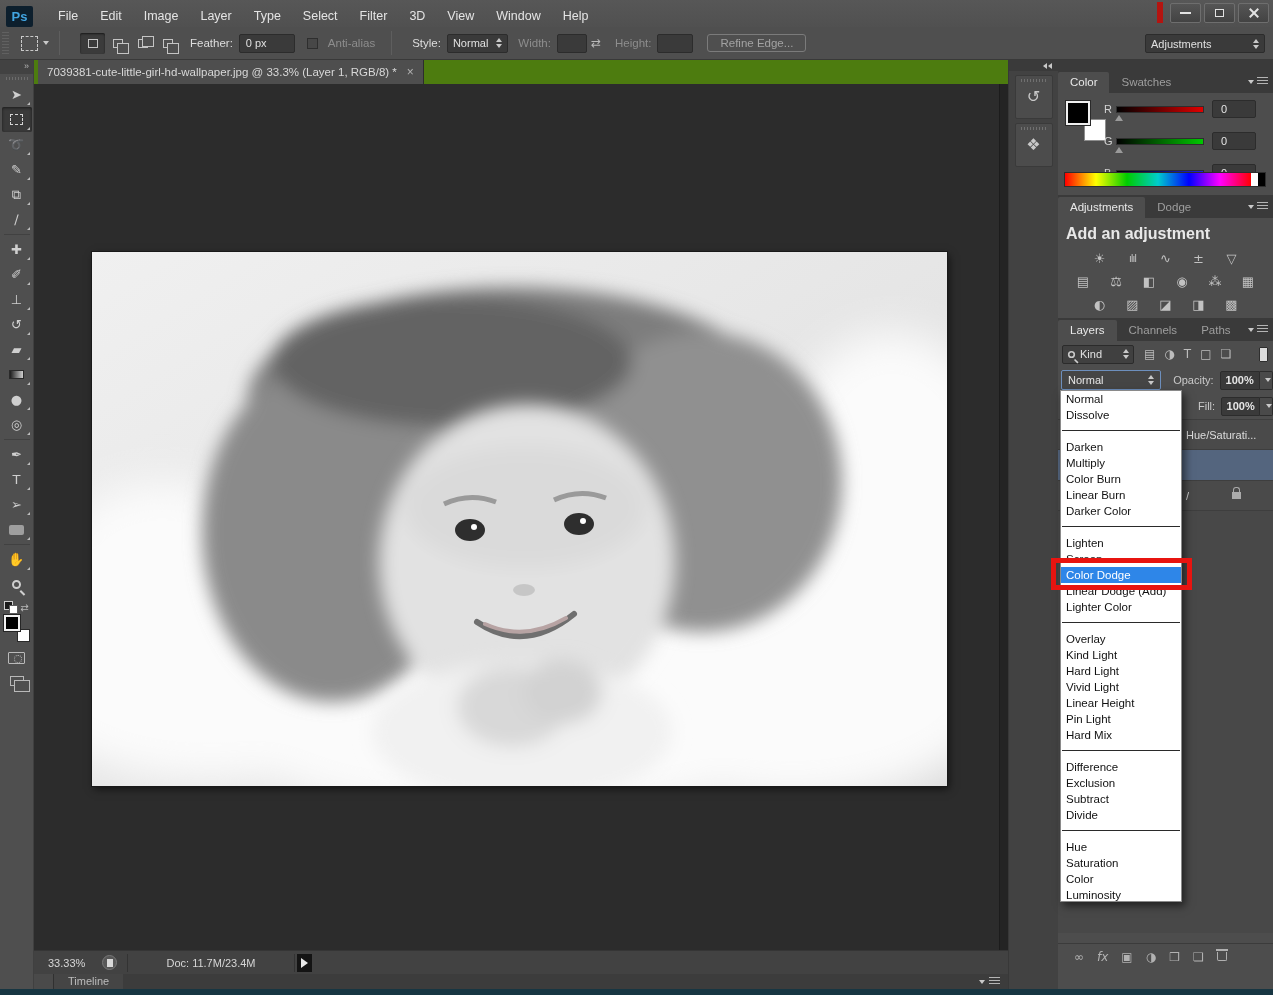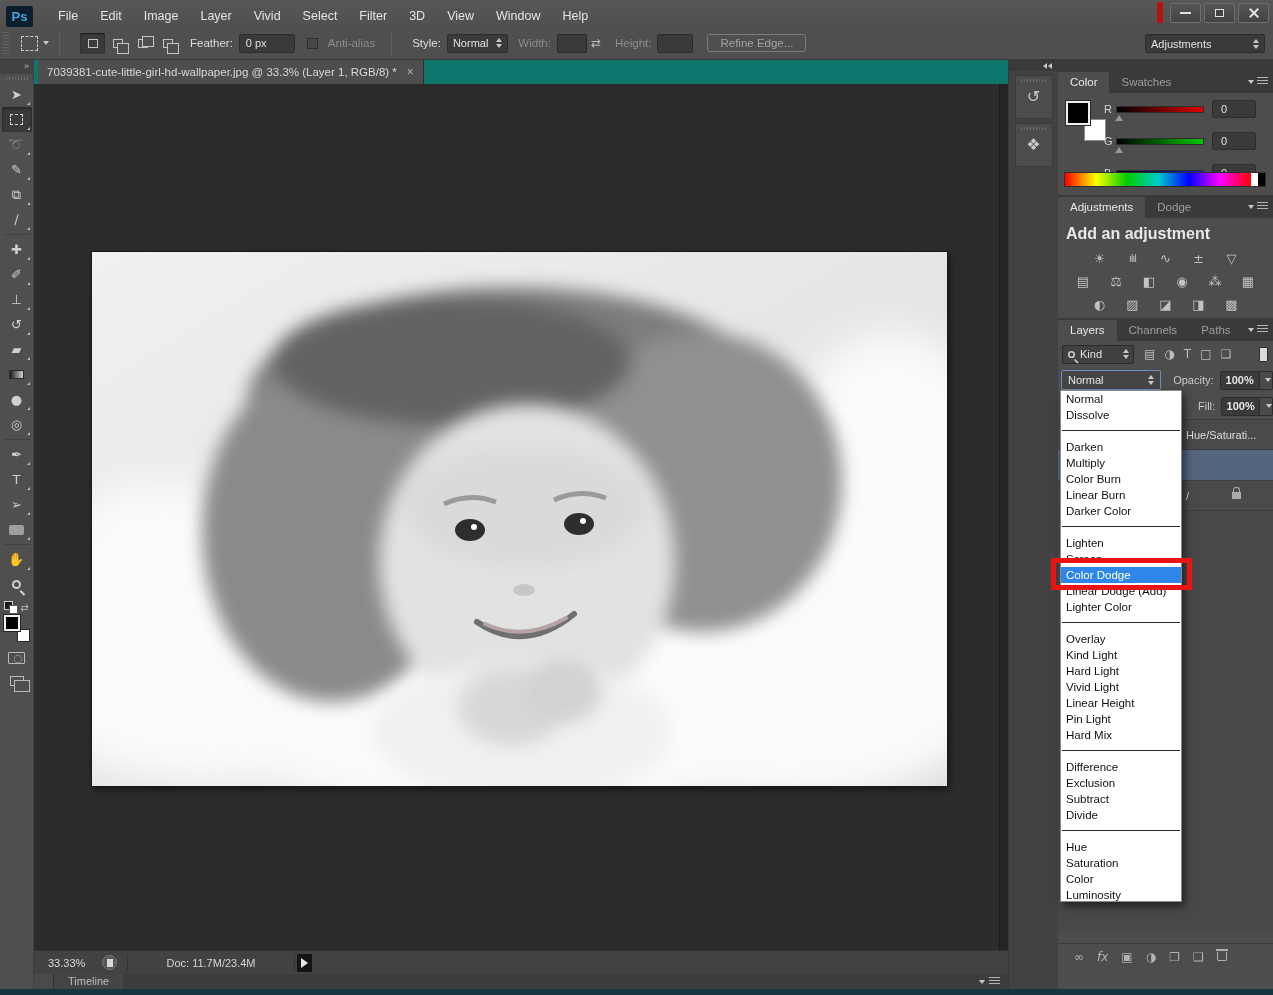--- a/index.html
+++ b/index.html
@@ -81,21 +81,21 @@
   .fgbg { width:27px; height:27px; position:relative; margin-top:2px; }
   .bgchip { position:absolute; right:0; bottom:0; width:13px; height:13px; background:#fff; border:1px solid #2a2a2a; }
   .fgchip { position:absolute; left:1px; top:0; width:16px; height:16px; background:#000;
     border:2px solid #f2f2f2; box-shadow:0 0 0 1px #262626; }
   .qmask { width:17px; height:12px; border:1px solid #b9b9b9; border-radius:1px; position:relative; margin-top:10px; }
   .qmask::after { content:''; position:absolute; left:5px; top:2px; width:6px; height:6px; border:1px dotted #b9b9b9; border-radius:50%; }
   .smode { width:14px; height:10px; border:1px solid #b9b9b9; position:relative; margin-top:12px; }
   .smode::after { content:''; position:absolute; left:3px; top:3px; width:14px; height:10px; border:1px solid #b9b9b9; background:#4f4f4f; }
 
   
-  .tabbar { position:absolute; left:34px; top:60px; width:974px; height:24px; background:#0f766e; display:flex; }
+  .tabbar { position:absolute; left:34px; top:60px; width:974px; height:24px; background:#4d7c0f; display:flex; }
   .doctab { margin-left:4px; height:24px; background:#4e4e4e; border-right:1px solid #2d2d2d;
     display:flex; align-items:center; padding:0 9px; }
   .doctab .ttext { font-size:11.5px; color:#d8d8d8; white-space:nowrap; }
   .doctab .tclose { margin-left:10px; color:#b2b2b2; font-size:12px; }
   .canvasarea { position:absolute; left:34px; top:84px; width:974px; height:866px; background:#2c2c2c; }
   .photo { position:absolute; left:58px; top:168px; width:855px; height:534px;
     box-shadow:0 0 0 1px #191919, 2px 3px 8px rgba(0,0,0,.6); background:#e9e9e9; }
   .vscroll { position:absolute; right:0; top:0; width:9px; height:866px; background:#242424; border-left:1px solid #1c1c1c; }
 
   
@@ -210,21 +210,21 @@
 
 <div id="root">
 
   <div class="menubar">
     <div class="pslogo">Ps</div>
     <div class="menuitems">
       <span class="menuitem">File</span>
       <span class="menuitem">Edit</span>
       <span class="menuitem">Image</span>
       <span class="menuitem">Layer</span>
-      <span class="menuitem">Vivid</span>
+      <span class="menuitem">Type</span>
       <span class="menuitem">Select</span>
       <span class="menuitem">Filter</span>
       <span class="menuitem">3D</span>
       <span class="menuitem">View</span>
       <span class="menuitem">Window</span>
       <span class="menuitem">Help</span>
     </div>
     <div class="winbtns">
       <div class="winbtn">
           <span class="glyph-min"></span>

